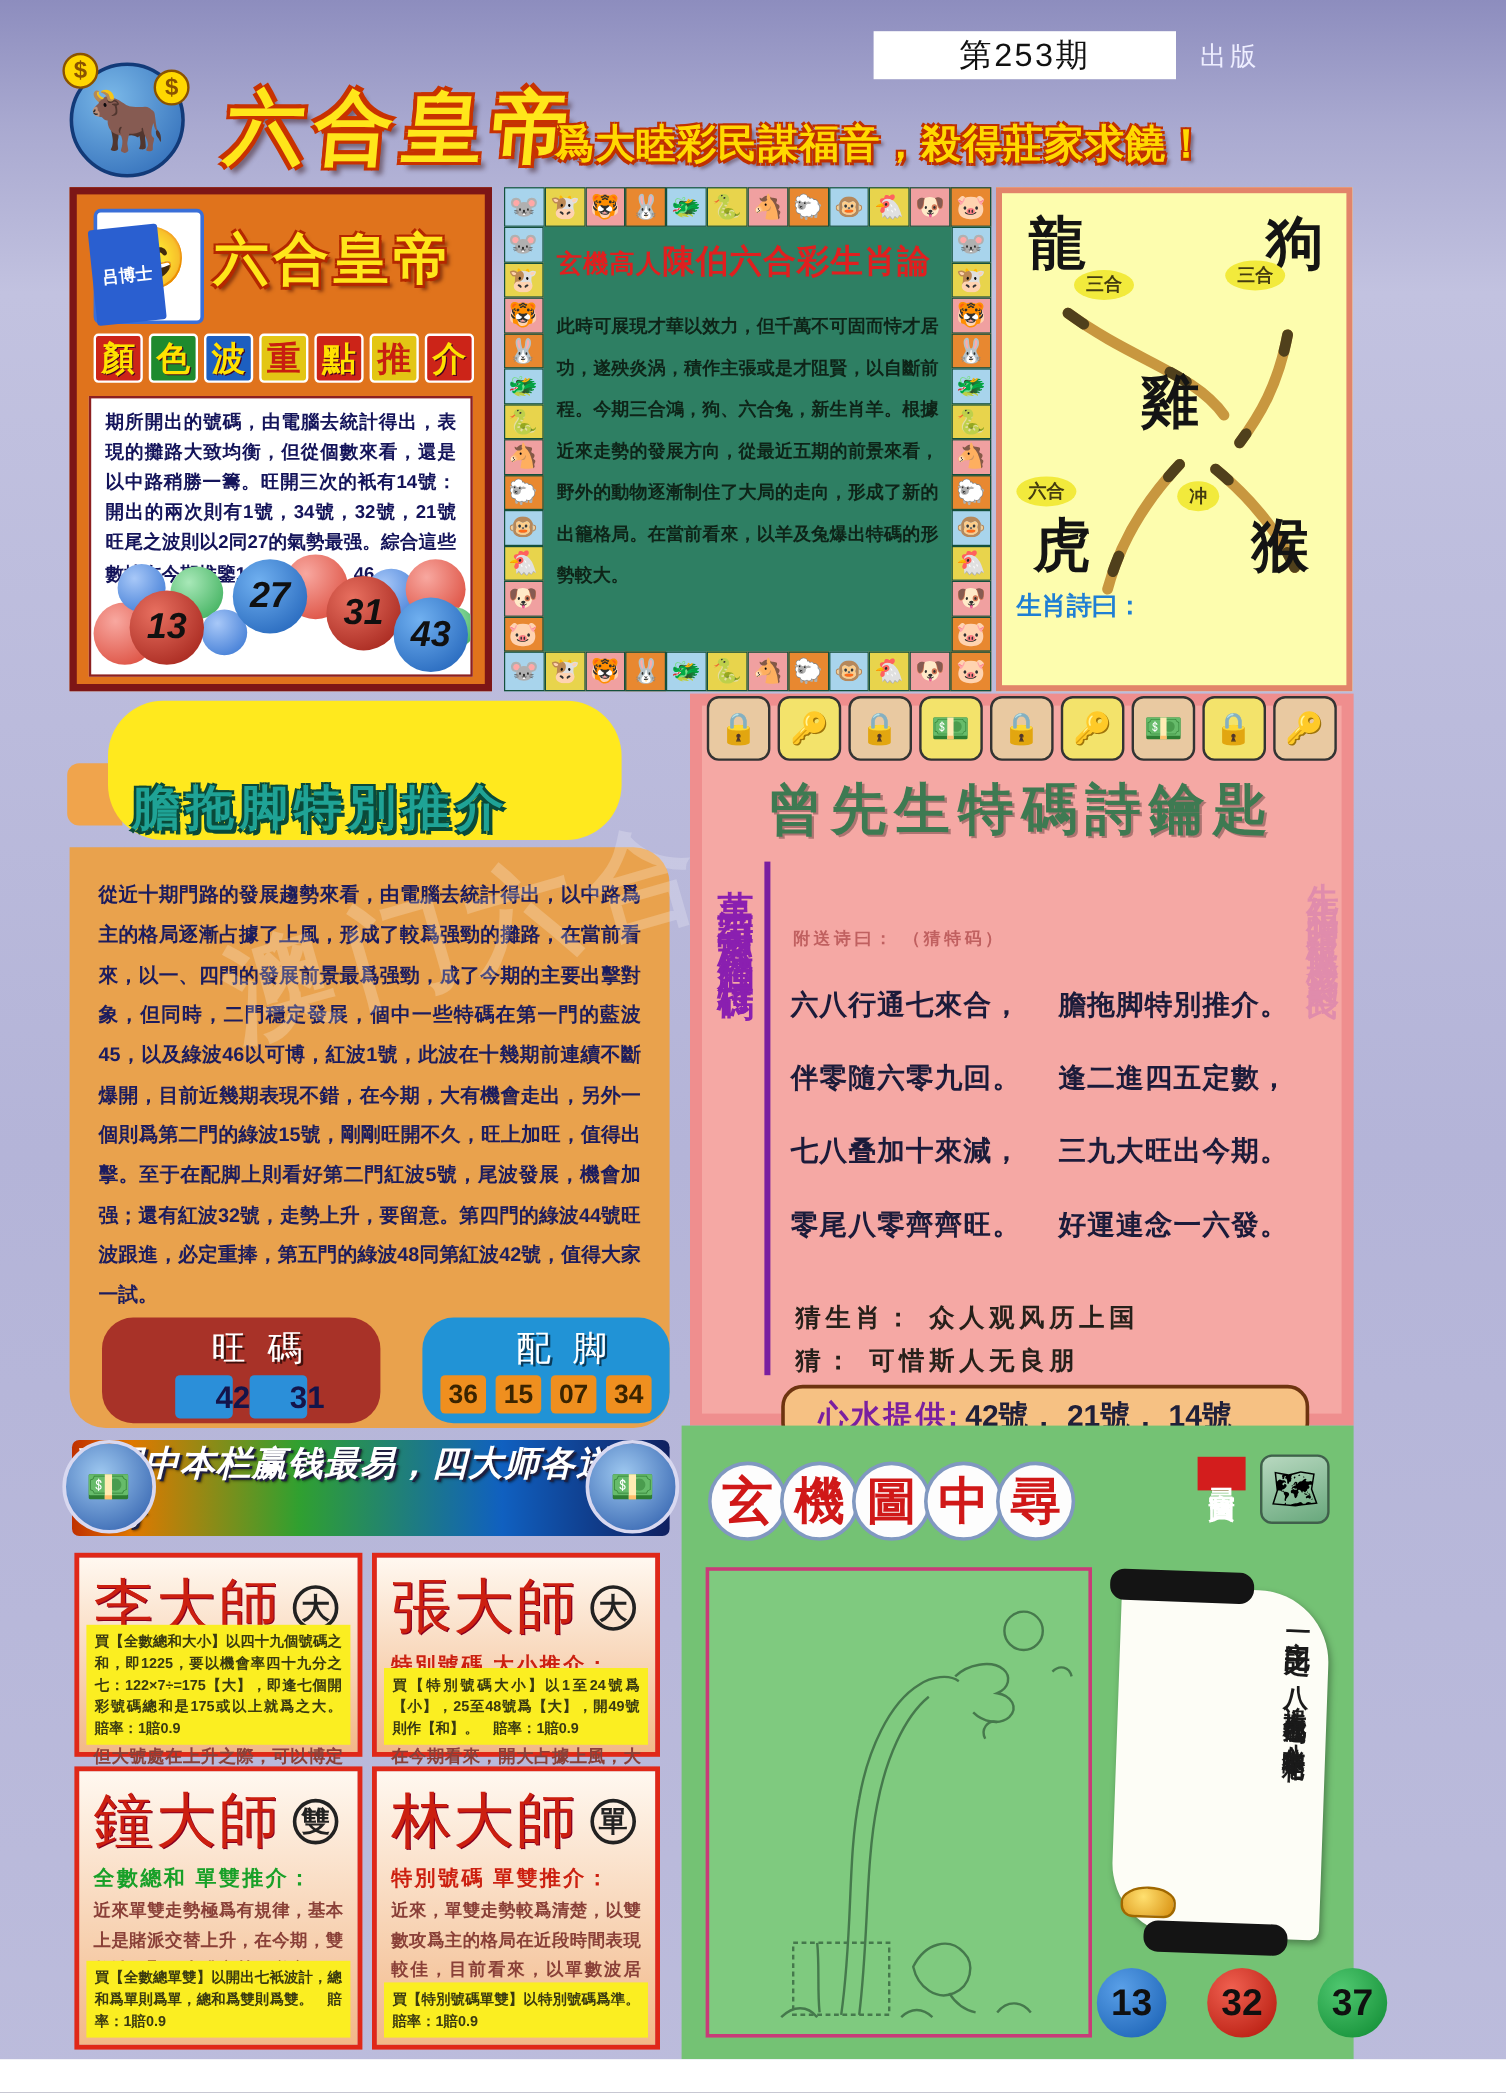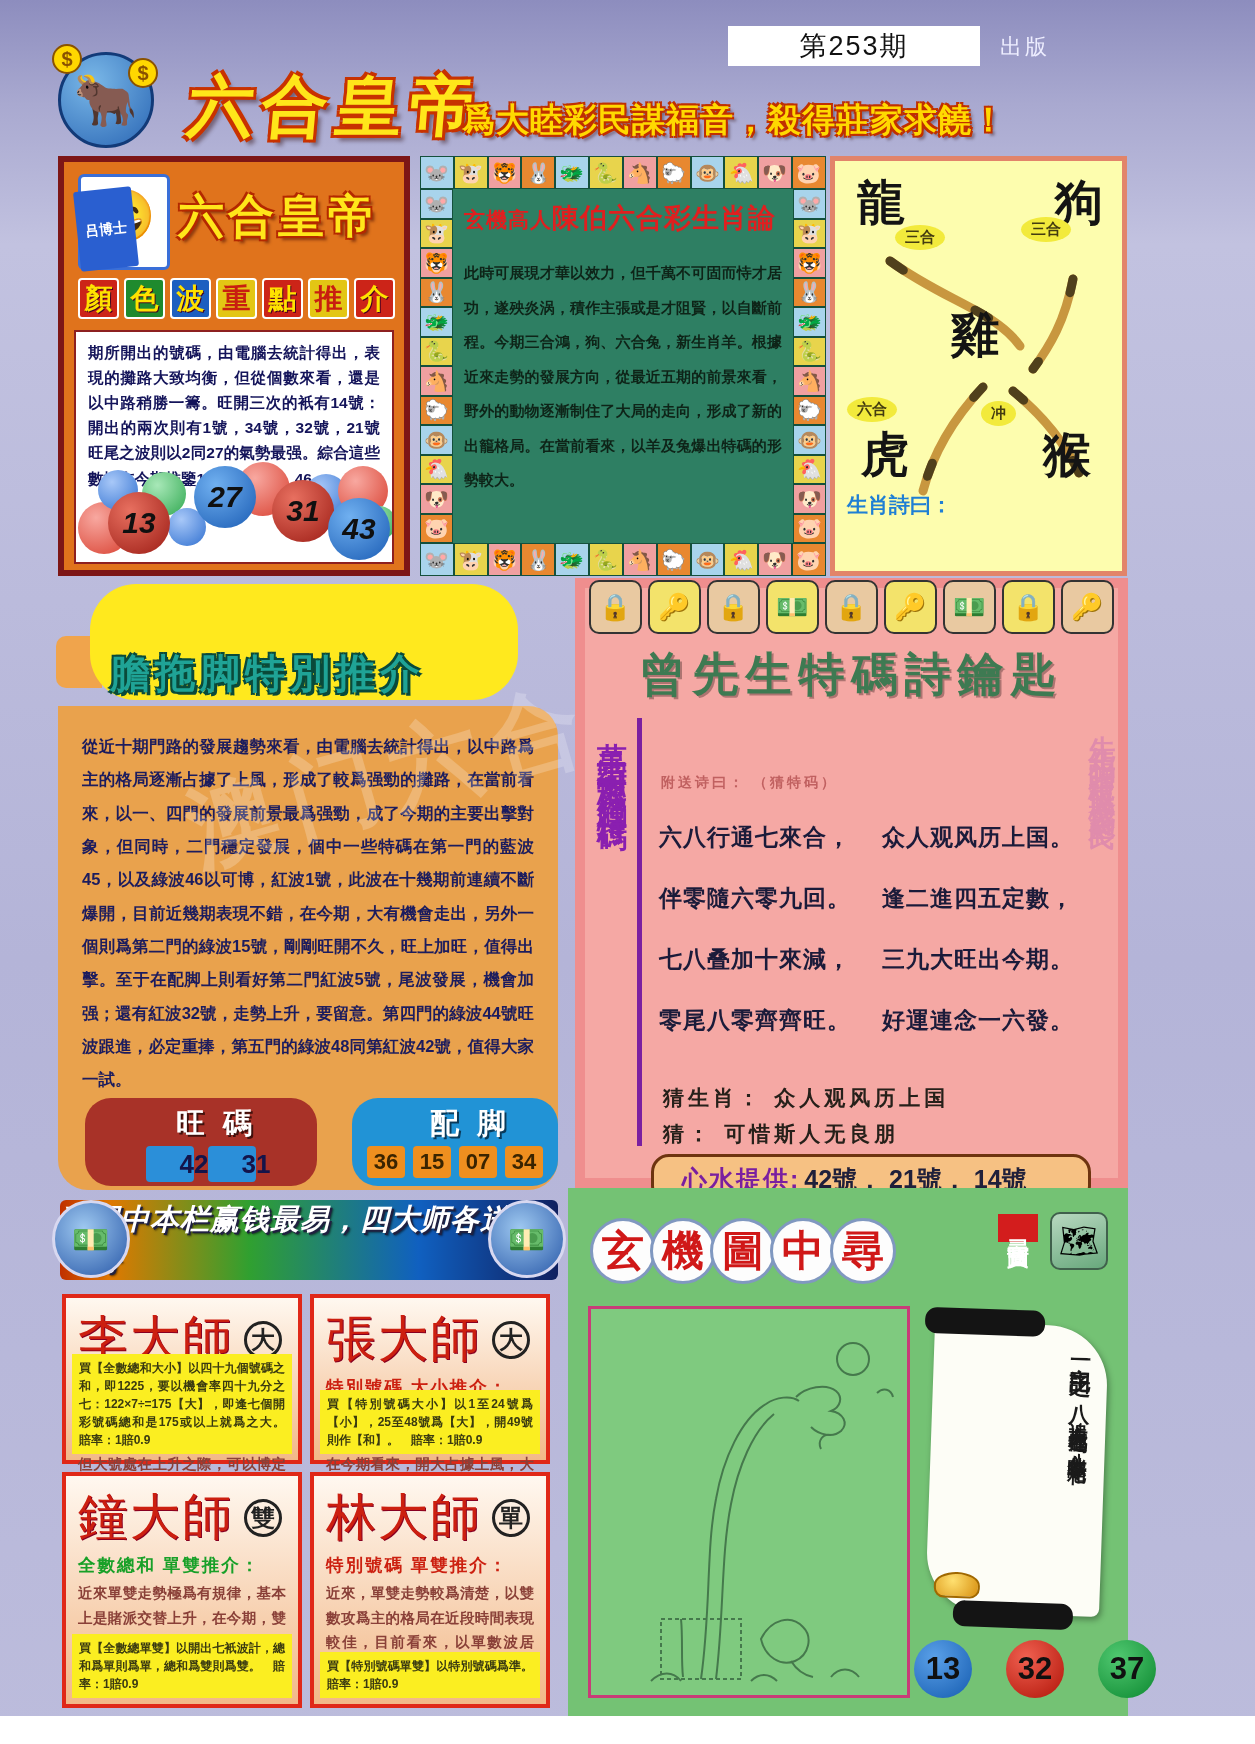--- a/index.html
+++ b/index.html
@@ -90,21 +90,21 @@
   .song-title { left:148px; top:588px; font-size:52px; font-weight:bold; color:#7b4716; letter-spacing:24px;
                 text-shadow:3px 3px 0 #3a2008; }
   .song-subtitle { left:110px; top:646px; font-size:40px; font-weight:bold; color:#1fa396; letter-spacing:5px;
                    text-shadow:-2px -2px 0 #0a4a3a, 2px -2px 0 #0a4a3a, -2px 2px 0 #0a4a3a, 3px 3px 0 #0a4a3a; }
   .song-box { left:58px; top:706px; width:500px; height:484px; background:#e9a24d; border-radius:0 30px 30px 30px; padding:24px 24px; }
   .song-body { font-size:16.5px; font-weight:bold; color:#1c1c5e; line-height:2.02; text-align:justify; }
   .watermark { position:absolute; left:180px; top:700px; font-size:92px; font-weight:bold; color:rgba(255,255,255,.22);
                transform:rotate(-16deg); letter-spacing:12px; pointer-events:none; }
   .hot-box { left:85px; top:1098px; width:232px; height:88px; background:#a83228; border-radius:26px; text-align:center; padding-top:6px; }
   .leg-box { left:352px; top:1098px; width:206px; height:88px; background:#2193d6; border-radius:26px; text-align:center; padding-top:6px; }
-  .hl-label { font-size:29px; font-weight:bold; color:#fff; letter-spacing:18px; text-shadow:2px 2px 0 #40100c;padding-left:44px; }
+  .hl-label { font-size:29px; font-weight:normal; color:#fff; letter-spacing:18px; text-shadow:2px 2px 0 #40100c;padding-left:44px; }
   .leg-box .hl-label { text-shadow:2px 2px 0 #0a3a5a; }
   .hl-tiles { display:flex; justify-content:center; gap:14px; margin-top:2px; }
   .hot-box .hl-tiles span { width:46px; height:36px; background:#2b8fd9; color:#14144a; font-size:26px; font-weight:bold;
                             display:flex; align-items:center; justify-content:center; border-radius:4px;padding-left:48px; }
   .leg-box .hl-tiles { gap:8px; }
   .leg-box .hl-tiles span { width:38px; height:32px; background:#ef8f1f; color:#3a2400; font-size:22px; font-weight:bold;
                             display:flex; align-items:center; justify-content:center; border-radius:4px; }
 
   
   .zeng-box { left:575px; top:578px; width:553px; height:610px; background:#ef8e8e; }
@@ -367,21 +367,21 @@
         <span>🔒</span>
         <span>🔑</span>
       </div>
     <div class="zeng-title">曾先生特碼詩鑰匙</div>
     <div class="zeng-vert-left">萬千詩句玄機一觸得特碼</div>
     <div class="zeng-rule"></div>
     <div class="zeng-vert-right">先生相贈窺破天機爲彩民</div>
     <div class="zeng-note">附送诗曰： （猜特码）</div>
     <div class="zeng-poem">
         <span>六八行通七來合，</span>
-        <span>众人观风历上国。</span>
+        <span>膽拖脚特別推介。</span>
         <span>伴零隨六零九回。</span>
         <span>逢二進四五定數，</span>
         <span>七八叠加十來減，</span>
         <span>三九大旺出今期。</span>
         <span>零尾八零齊齊旺。</span>
         <span>好運連念一六發。</span>
       </div>
     <div class="zeng-guess1">猜生肖： 众人观风历上国</div>
     <div class="zeng-guess2">猜： 可惜斯人无良朋</div>
     <div class="zeng-tips">

